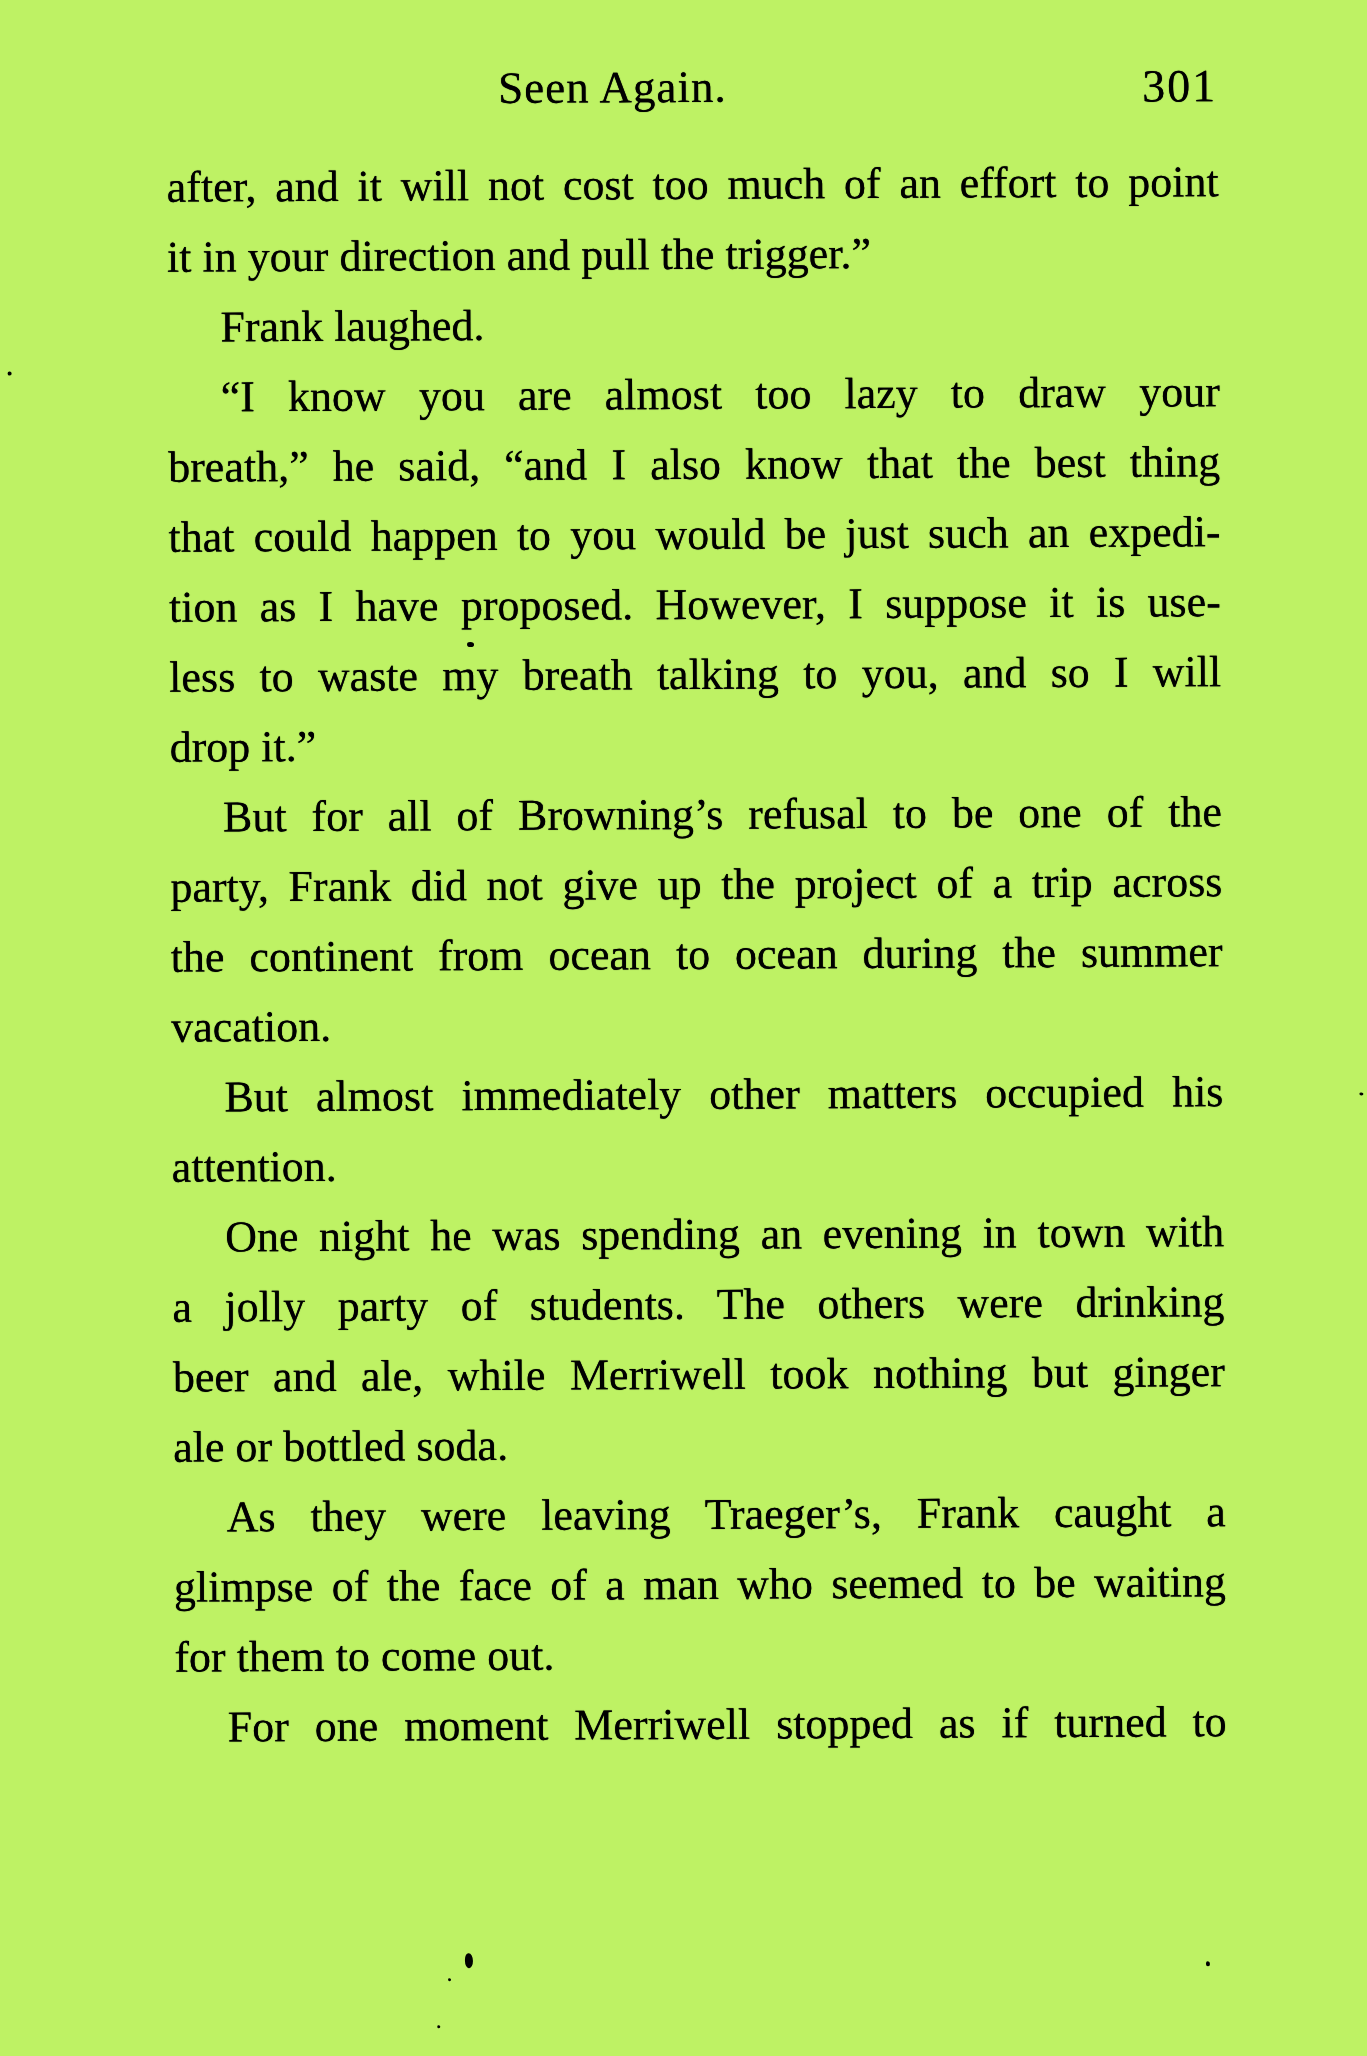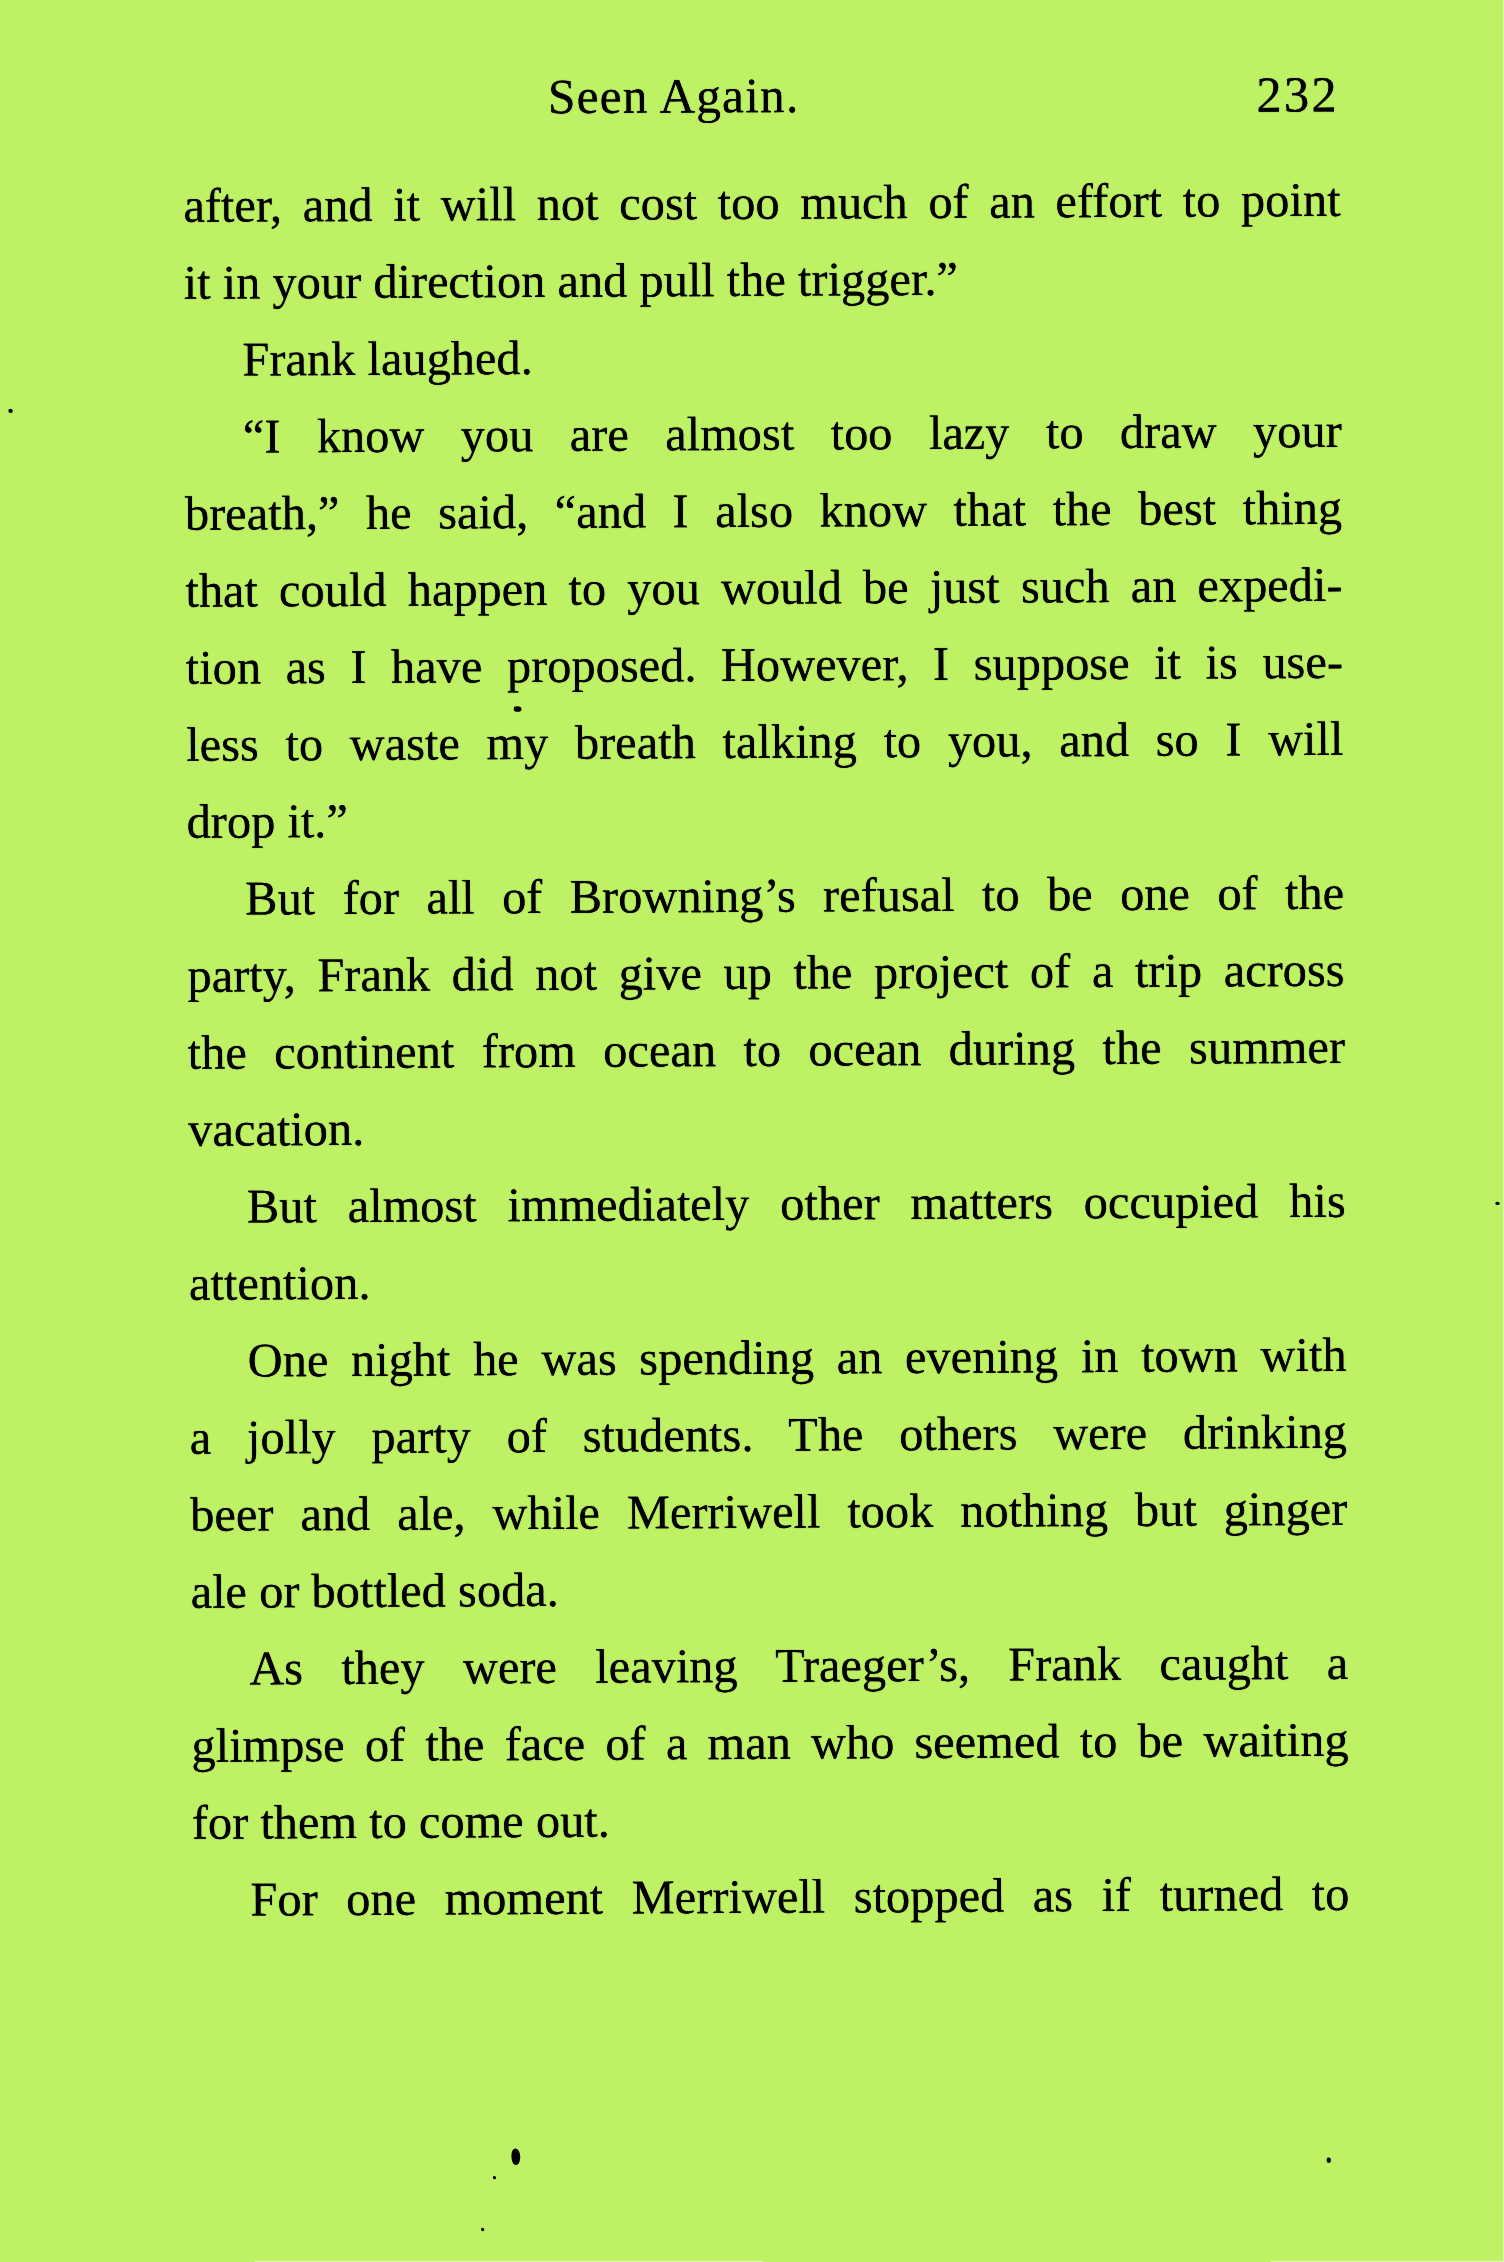--- a/index.html
+++ b/index.html
@@ -73,21 +73,21 @@
   }
 </style>
 </head>
 <body>
 
 <div class="page">
   <div class="rot">
 
     <header class="running-head">
       <span class="chapter-title">Seen Again.</span>
-      <span class="page-number">232</span>
+      <span class="page-number">301</span>
     </header>
 
     <main class="text-block" id="text-block">
         <div class="line justify">after, and it will not cost too much of an effort to point</div>
         <div class="line">it in your direction and pull the trigger.”</div>
         <div class="line indent">Frank laughed.</div>
         <div class="line justify indent">“I know you are almost too lazy to draw your</div>
         <div class="line justify">breath,” he said, “and I also know that the best thing</div>
         <div class="line justify">that could happen to you would be just such an expedi-</div>
         <div class="line justify">tion as I have proposed.  However, I suppose it is use-</div>

